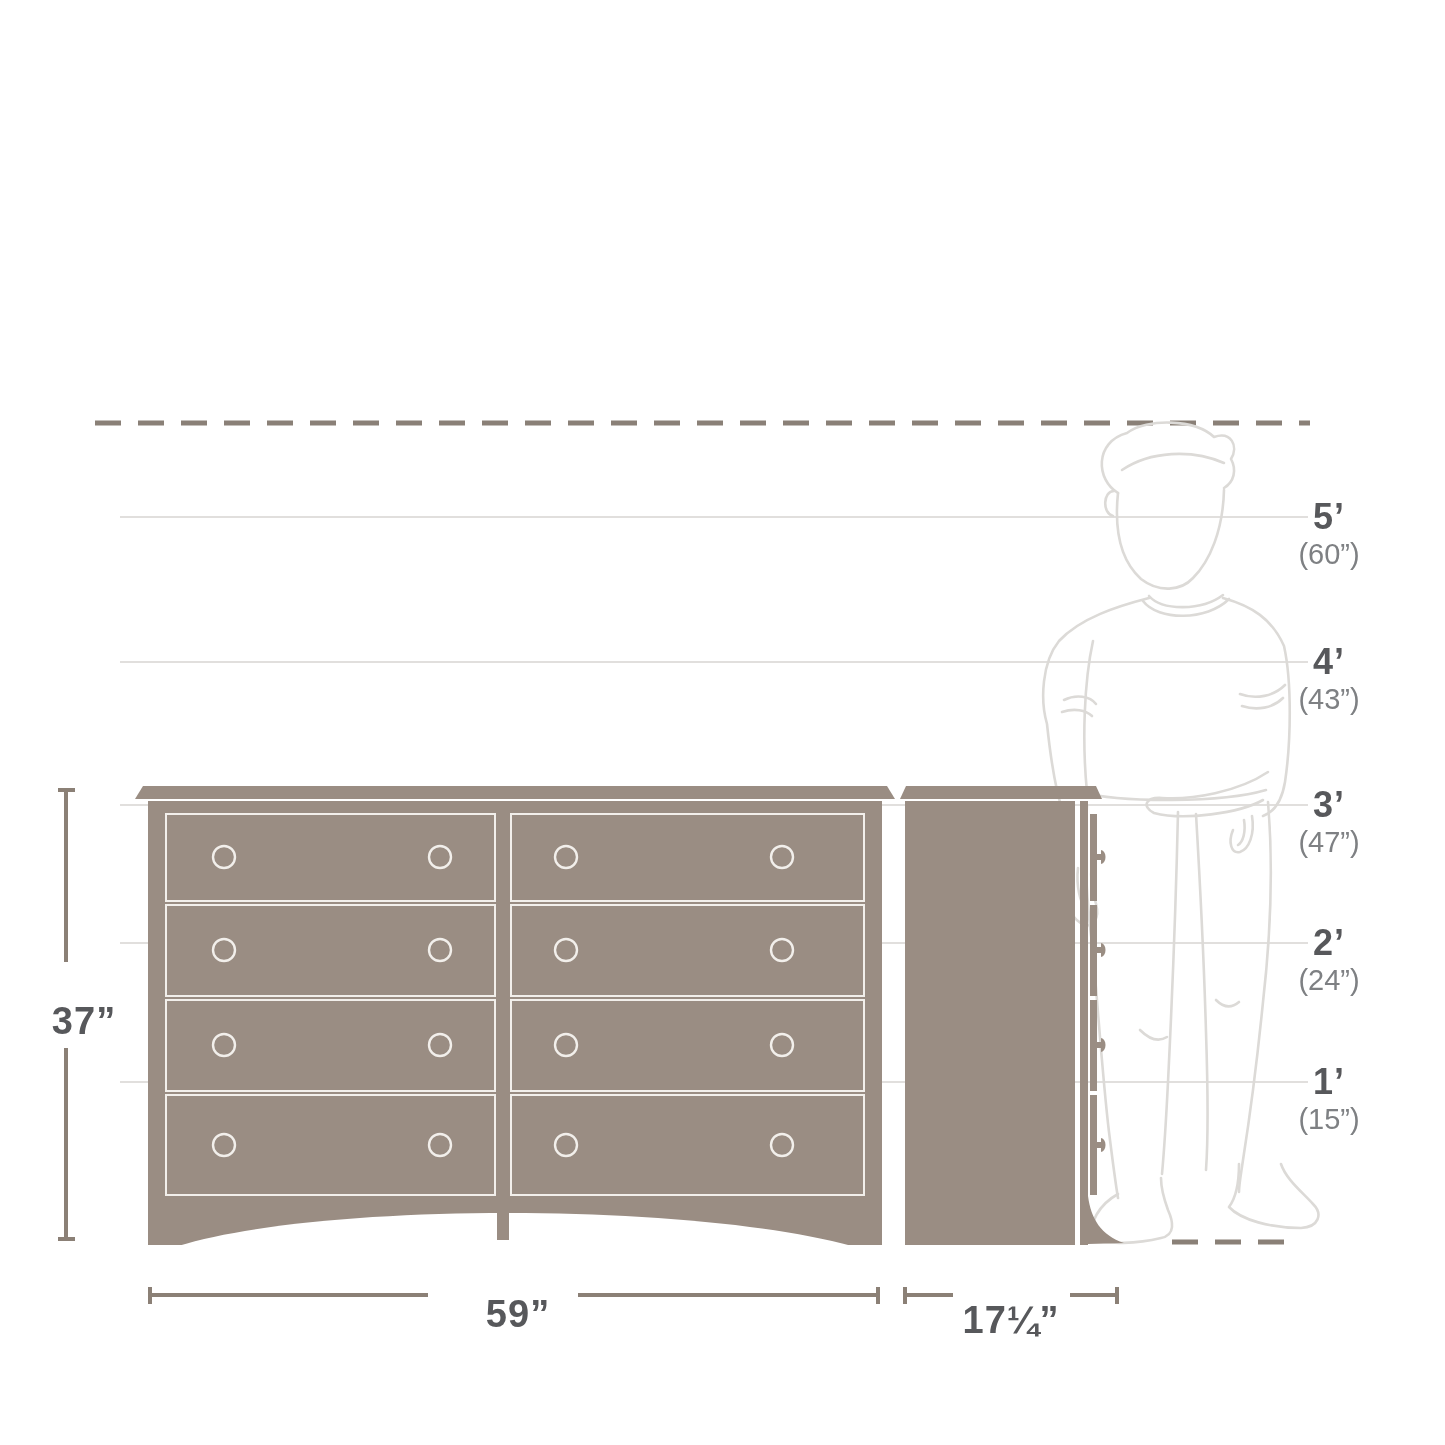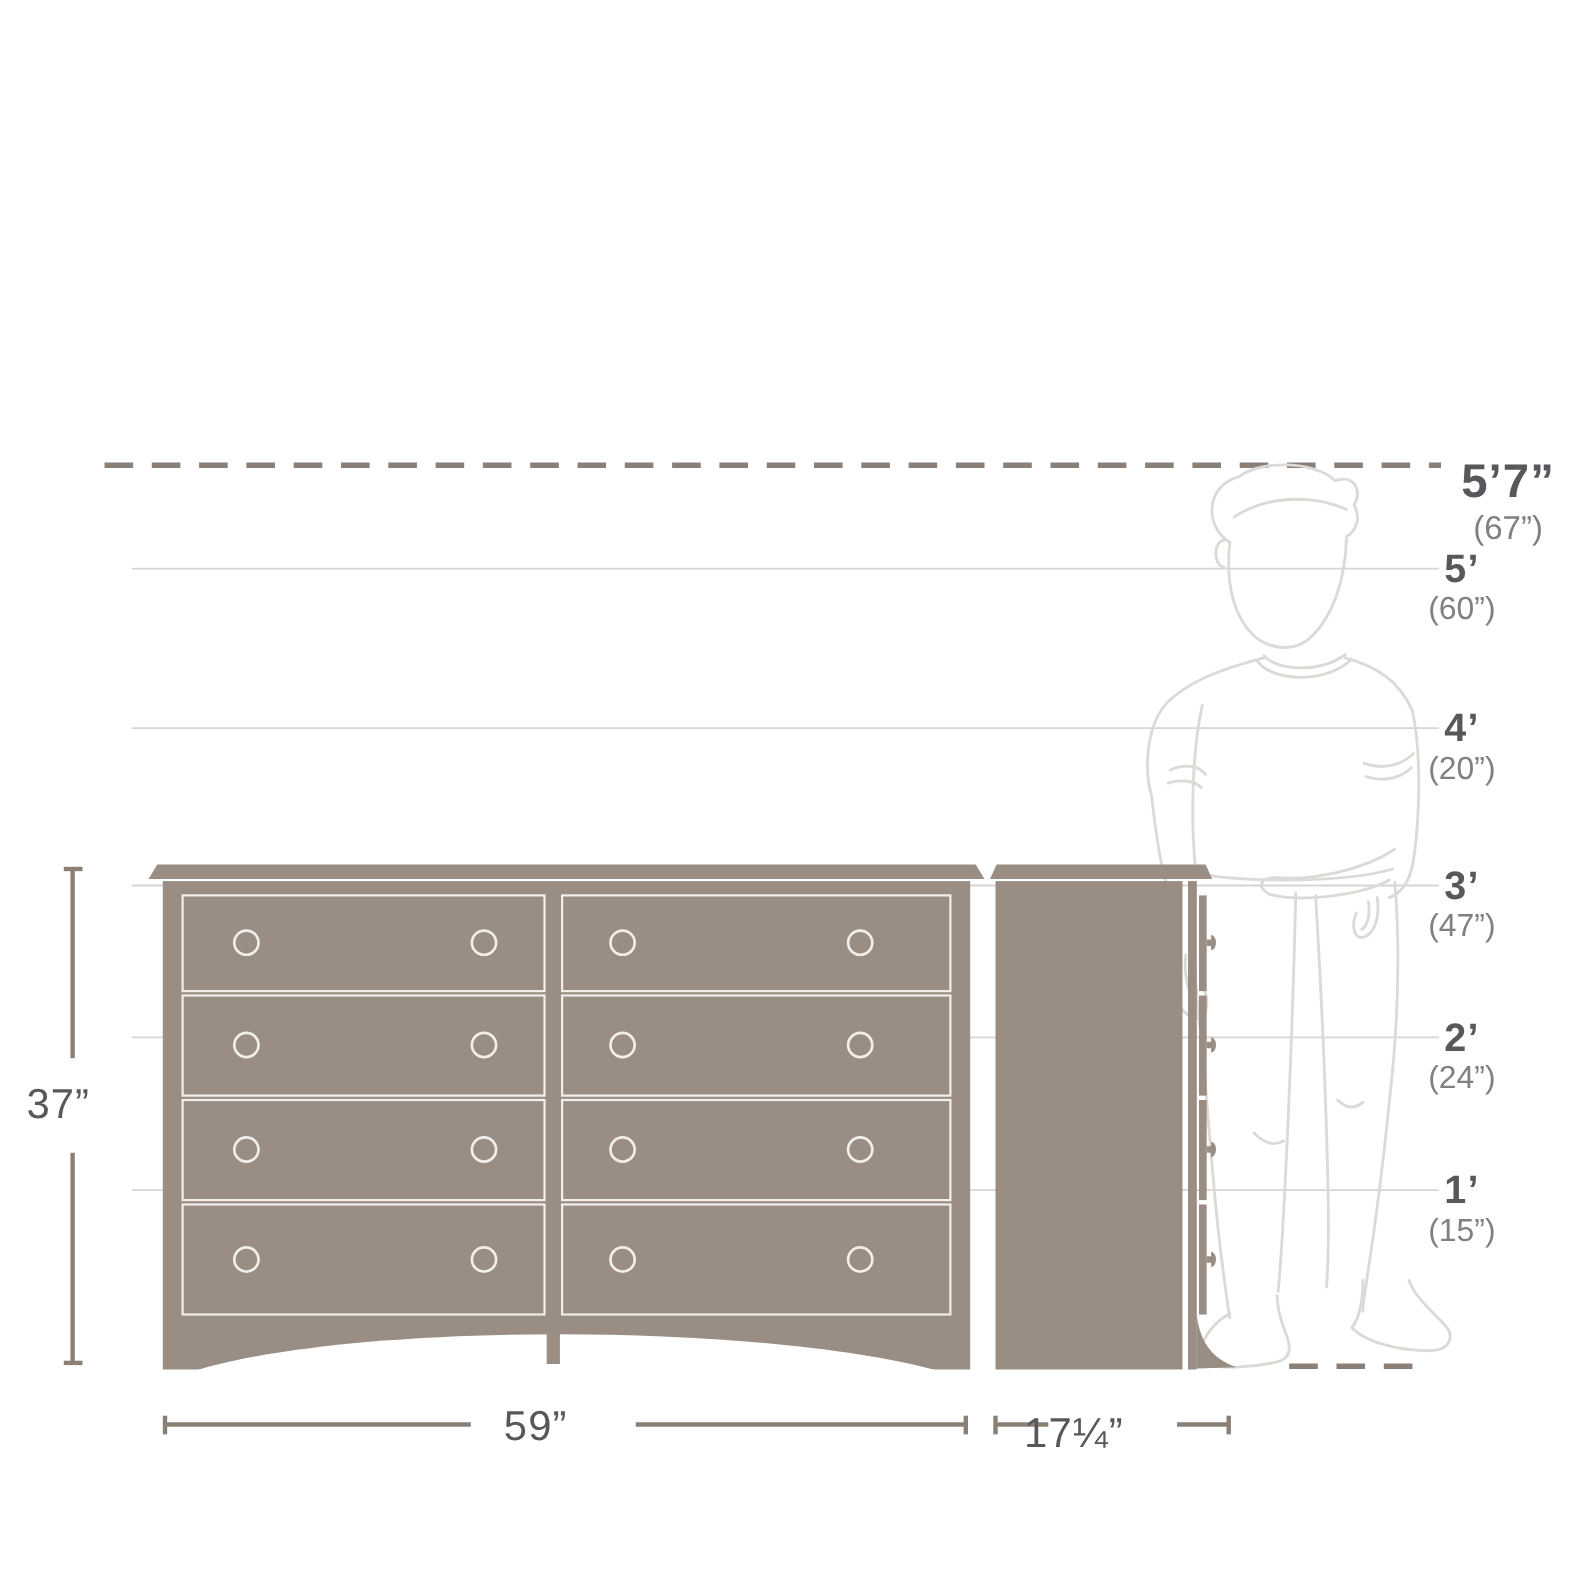--- a/index.html
+++ b/index.html
@@ -21,21 +21,21 @@
   .marker .big{font-weight:700;color:var(--c-label);font-size:36px;line-height:1.06;letter-spacing:1px;}
   .marker .sub{font-weight:400;color:var(--c-sub_label);font-size:29px;line-height:1.05;margin-top:3px;}
   .marker.m0 .big{font-size:43px;}
   .marker.m0 .sub{font-size:30px;}
   .m0{left:1296px;top:416px;}
   .m1{left:1254px;top:498px;}
   .m2{left:1254px;top:643px;}
   .m3{left:1254px;top:786px;}
   .m4{left:1254px;top:924px;}
   .m5{left:1254px;top:1063px;}
-  .dim{position:absolute;font-weight:400;color:var(--c-label);font-size:38px;line-height:42px;letter-spacing:1px;}
+  .dim{position:absolute;font-weight:700;color:var(--c-label);font-size:38px;line-height:42px;text-align:center;letter-spacing:1px;margin-top:17px;}
   .dim-h{left:24px;top:983px;width:120px;}
   .dim-w{left:458px;top:1276px;width:120px;}
   .dim-d{left:931px;top:1282px;width:160px;}
 </style>
 </head>
 <body>
 
 <div class="stage">
 
   <svg class="art" width="1445" height="1445" viewBox="0 0 1445 1445">
@@ -162,31 +162,27 @@
     </g>
 
     <g>
       <rect class="dimcap" x="903" y="1287" width="4" height="17"></rect>
       <line class="dimline" x1="905" y1="1295" x2="953" y2="1295"></line>
       <line class="dimline" x1="1070" y1="1295" x2="1117" y2="1295"></line>
       <rect class="dimcap" x="1115" y="1287" width="4" height="17"></rect>
     </g>
   </svg>
 
-  <div class="marker m0">
-    <div class="big">5’7”</div>
-    <div class="sub">(67”)</div>
-  </div>
   <div class="marker m1">
     <div class="big">5’</div>
     <div class="sub">(60”)</div>
   </div>
   <div class="marker m2">
     <div class="big">4’</div>
-    <div class="sub">(20”)</div>
+    <div class="sub">(43”)</div>
   </div>
   <div class="marker m3">
     <div class="big">3’</div>
     <div class="sub">(47”)</div>
   </div>
   <div class="marker m4">
     <div class="big">2’</div>
     <div class="sub">(24”)</div>
   </div>
   <div class="marker m5">

